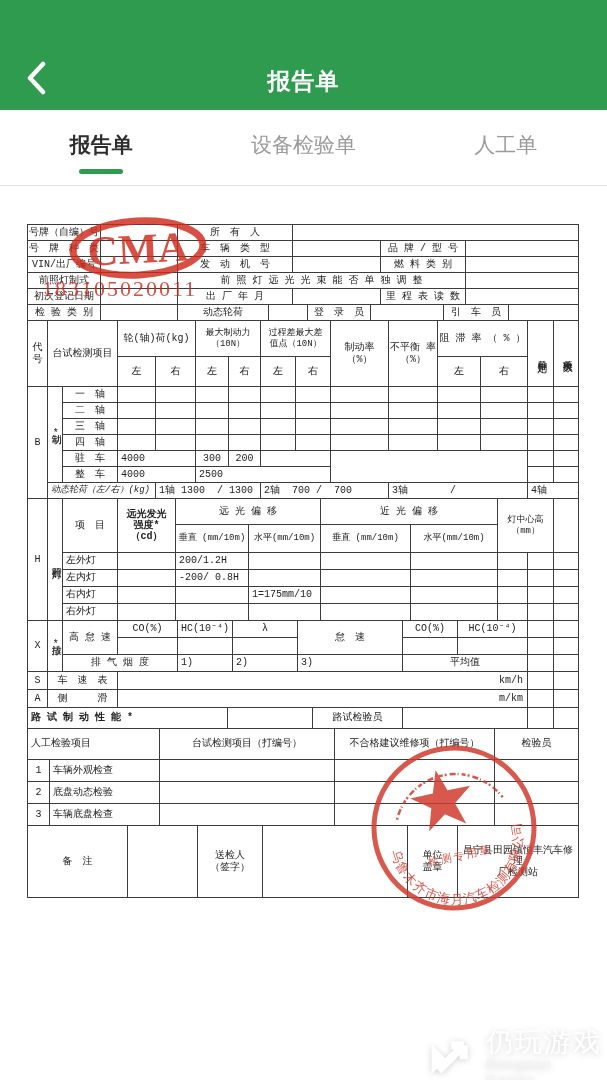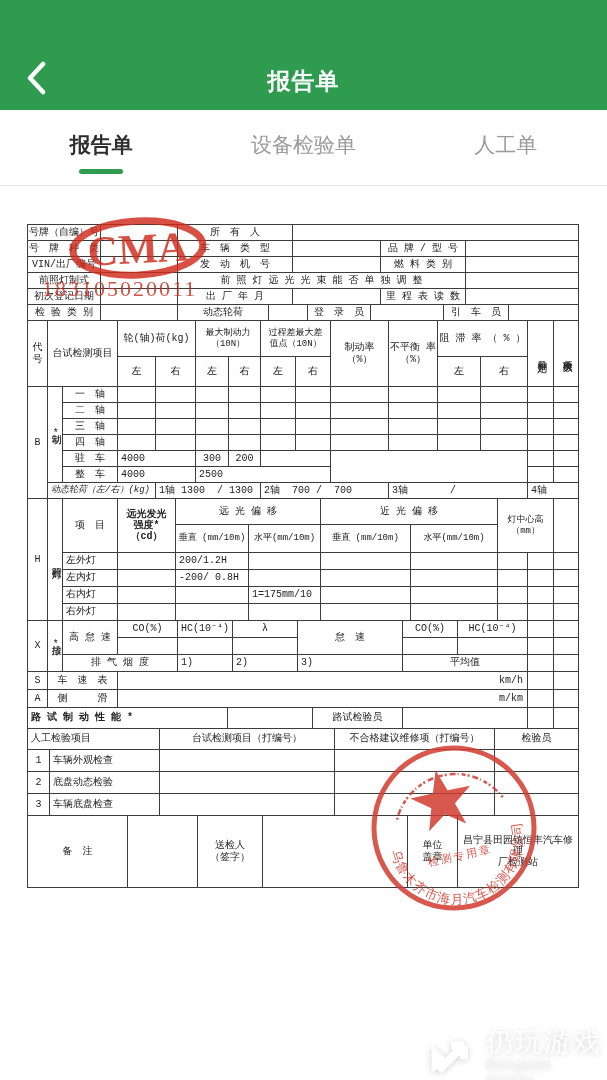--- a/index.html
+++ b/index.html
@@ -25,21 +25,21 @@
 .s9{font-size:9px!important}
 .pre{white-space:pre}
 .vt{padding:0!important}
 .vt .v{writing-mode:vertical-lr;text-orientation:upright;display:inline-block;line-height:1.05;letter-spacing:1px}
 .t-info td{height:16px}
 .t-brake tr.h1 td{height:36px}.t-brake tr.h2 td{height:30px}.t-brake tr.r td{height:16px}
 .t-lamp tr.h1 td{height:26px}.t-lamp tr.h2 td{height:28px}.t-lamp tr.r td{height:17px}
 .t-emi td{height:17px}
 .t-sa td{height:18px}
 .t-road td{height:21px}
-.t-man tr.h td{height:21px}.t-man tr.r td{height:22px}
+.t-man tr.h td{height:31px}.t-man tr.r td{height:22px}
 .t-con td{height:40px}
 .t-rem td{height:72px}
 .stamp{position:absolute;pointer-events:none}
 .wm{position:absolute;left:424px;top:1028px;display:flex;align-items:center;color:#fff;filter:drop-shadow(0 1px 3px rgba(0,0,0,.18))}
 .wm-cn{font-size:27px;font-weight:normal;letter-spacing:2px;line-height:1.05}
 .wm-en{font-size:14px;color:#f3f3f3;letter-spacing:1px}
 </style>
 </head>
 <body>
 

